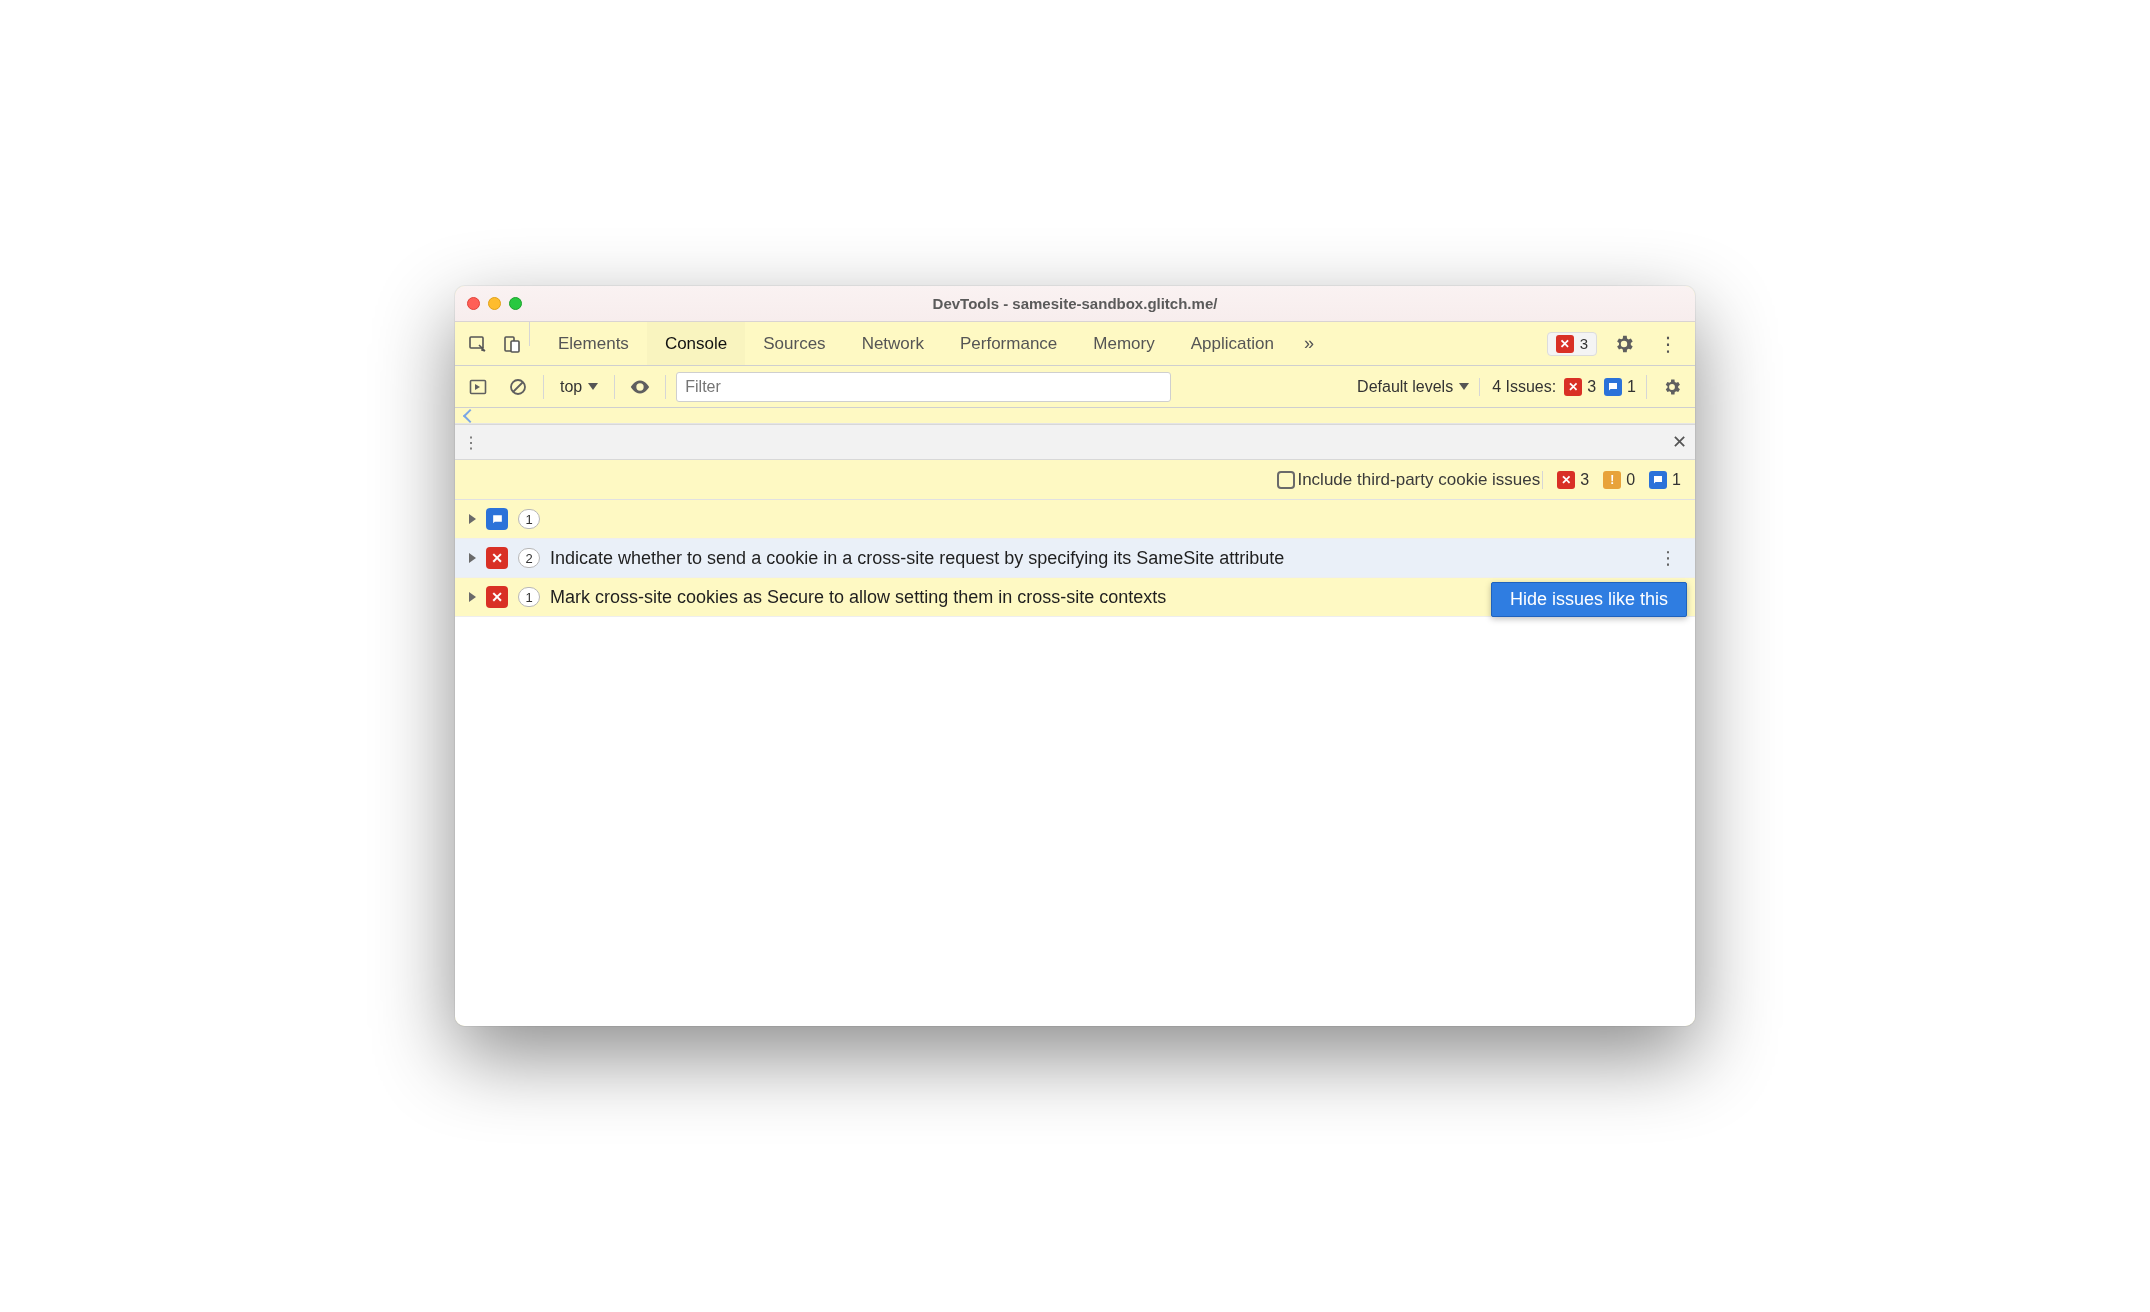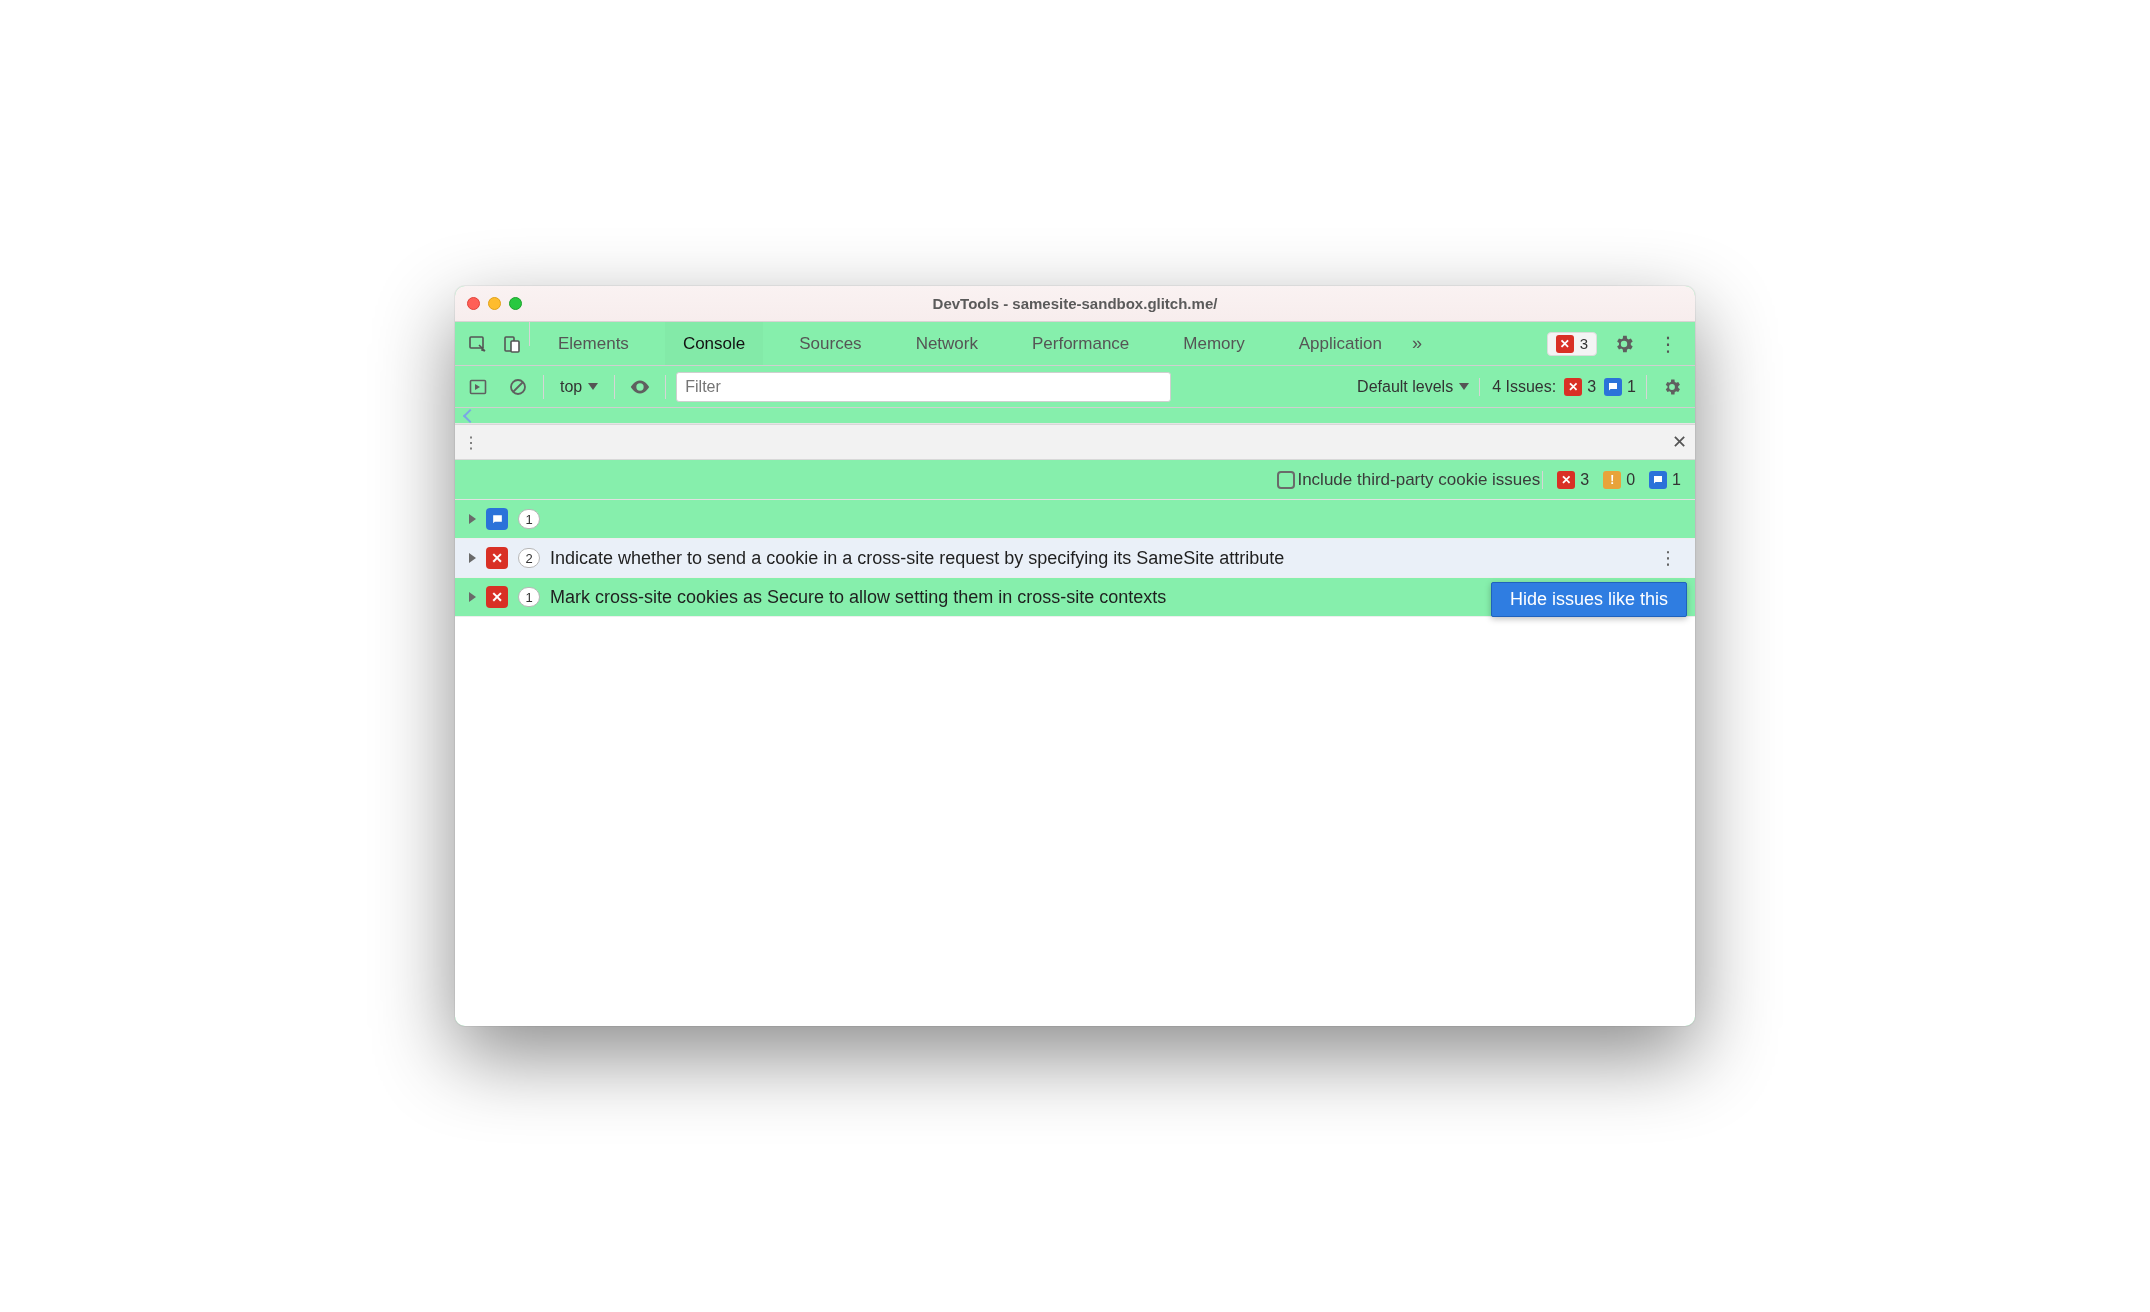--- a/index.html
+++ b/index.html
@@ -11,21 +11,21 @@
     align-items: center;
     min-height: 100vh;
     padding: 40px;
   }
   .window {
     width: 1240px;
     height: 740px;
     border-radius: 10px;
     overflow: visible;
     box-shadow: 0 30px 80px rgba(0,0,0,0.45), 0 0 0 1px rgba(0,0,0,0.05);
-    background: #86efac;
+    background: #fef9c3;
     display: flex;
     flex-direction: column;
     position: relative;
   }
   .titlebar {
     height: 36px;
     background: linear-gradient(#faf2f2, #f7eded);
     border-bottom: 1px solid #d9d3d3;
     border-radius: 10px 10px 0 0;
     display: flex;
@@ -46,21 +46,21 @@
   
   .tabbar {
     height: 44px; border-bottom: 1px solid #cfcfcf;
     display: flex; align-items: stretch; padding: 0 6px;
   }
   .tabbar .iconbtn {
     width: 34px; display:flex; align-items:center; justify-content:center;
     color:#555;
   }
   .tabbar .tabs {
-    display:flex; align-items:stretch; margin-left:10px;gap:18px;
+    display:flex; align-items:stretch; margin-left:10px;
   }
   .tabbar .tab {
     display:flex; align-items:center; padding:0 18px;
     color:#555; font-size:17px; cursor:pointer;
   }
   .tabbar .tab.active { color:#111; font-weight:500; background:rgba(0,0,0,0.02); }
   .tabbar .spacer { flex:1; }
   .tabbar .right { display:flex; align-items:center; gap:10px; padding-right:4px; }
   .badge-err {
     display:inline-flex; align-items:center; gap:6px;

